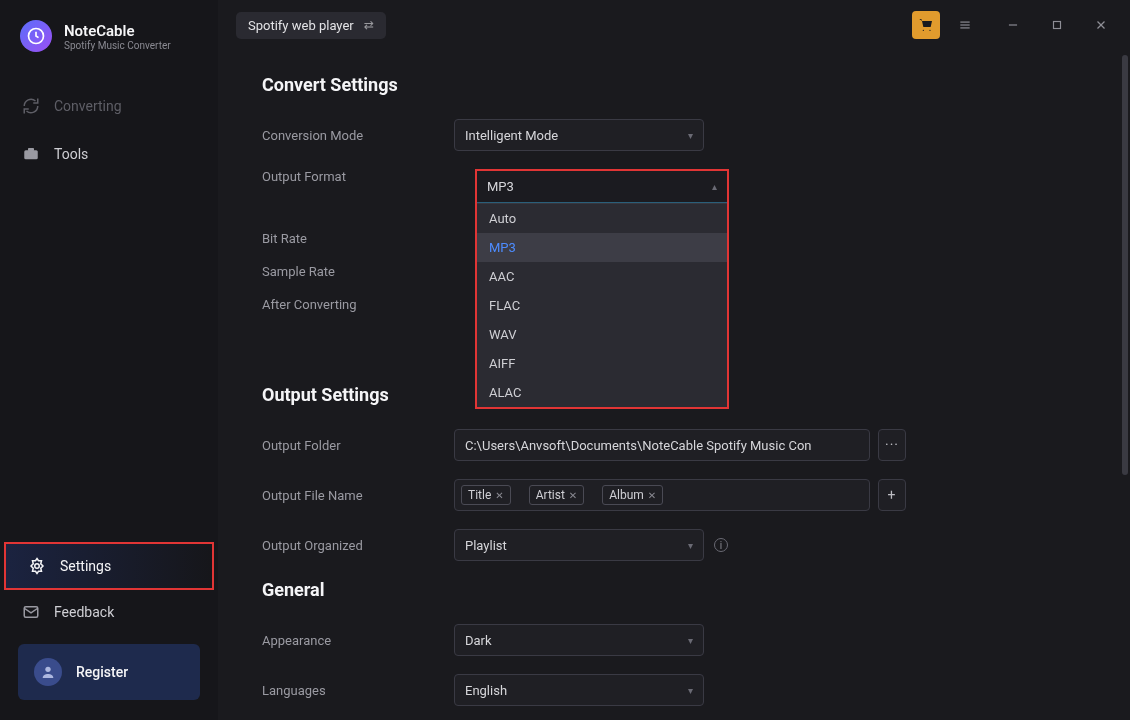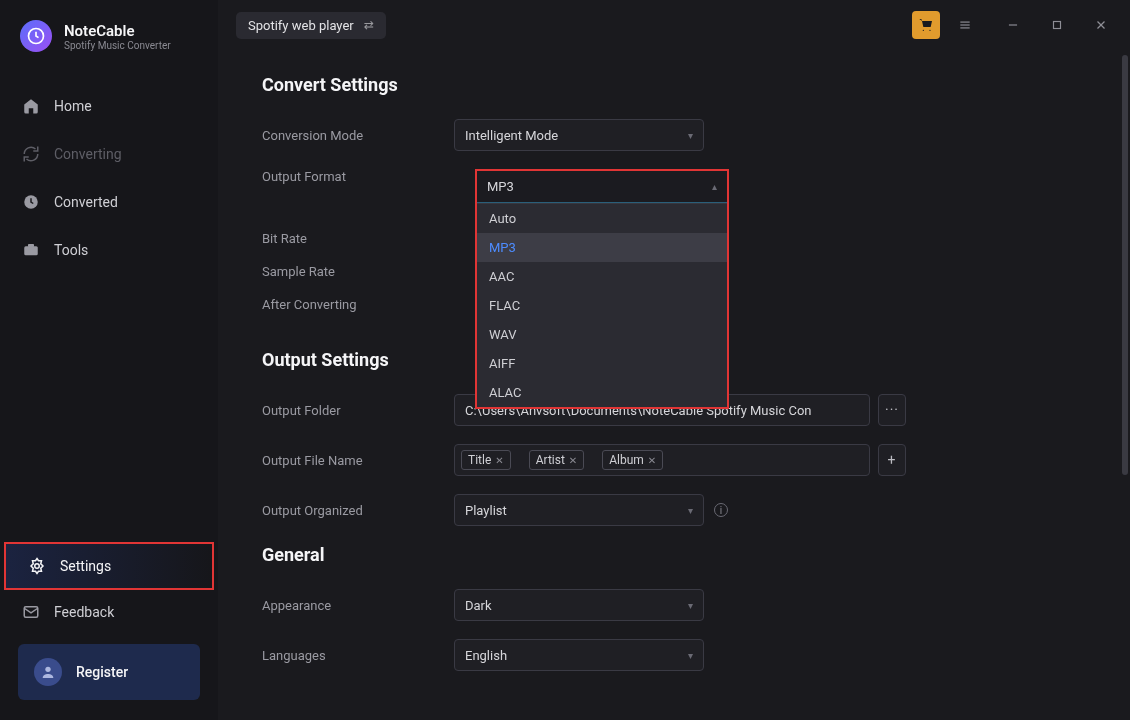--- a/index.html
+++ b/index.html
@@ -293,45 +293,28 @@
             <path d="M12 7v5l3 2"></path>
           </svg>
       </div>
       <div class="logo-text">
         <span class="logo-title">NoteCable</span>
         <span class="logo-sub">Spotify Music Converter</span>
       </div>
     </div>
 
     <nav class="nav">
-      <div class="nav-item">
-        <span class="nav-icon">
-          <svg viewBox="0 0 24 24" fill="#9a9aa2">
-              <path d="M3 10l9-7 9 7v10a2 2 0 0 1-2 2h-4v-7h-6v7H5a2 2 0 0 1-2-2z"></path>
-            </svg>
-        </span>
-        <span>Home</span>
-      </div>
       <div class="nav-item dim">
         <span class="nav-icon">
           <svg viewBox="0 0 24 24" fill="none" stroke="#5e5e66" stroke-width="2">
               <path d="M21 2v6h-6M3 22v-6h6"></path>
               <path d="M3 12a9 9 0 0 1 15-6.7M21 12a9 9 0 0 1-15 6.7"></path>
             </svg>
         </span>
         <span>Converting</span>
-      </div>
-      <div class="nav-item">
-        <span class="nav-icon">
-          <svg viewBox="0 0 24 24" fill="#9a9aa2">
-              <circle cx="12" cy="12" r="9"></circle>
-              <path d="M12 7v5l3 2" stroke="#1a1a1e" stroke-width="2" fill="none"></path>
-            </svg>
-        </span>
-        <span>Converted</span>
       </div>
       <div class="nav-item">
         <span class="nav-icon">
           <svg viewBox="0 0 24 24" fill="#9a9aa2">
               <rect x="3" y="7" width="18" height="12" rx="2"></rect>
               <rect x="8" y="4" width="8" height="4" rx="1"></rect>
             </svg>
         </span>
         <span>Tools</span>
       </div>
@@ -439,21 +422,21 @@
           </div>
         </div>
       </div>
 
       <div class="form-row" style="margin-top:-196px;">
         <div class="form-label">Bit Rate</div>
       </div>
       <div class="form-row" style="margin-top:6px;">
         <div class="form-label">Sample Rate</div>
       </div>
-      <div class="form-row" style="margin-top:6px; margin-bottom:77px;">
+      <div class="form-row" style="margin-top:6px; margin-bottom:112px;">
         <div class="form-label">After Converting</div>
       </div>
 
       <h2 class="section-title" style="margin-top:-40px;">Output Settings</h2>
 
       <div class="form-row">
         <div class="form-label">Output Folder</div>
         <div class="output-folder-input">
           <span>C:\Users\Anvsoft\Documents\NoteCable Spotify Music Con</span>
         </div>

